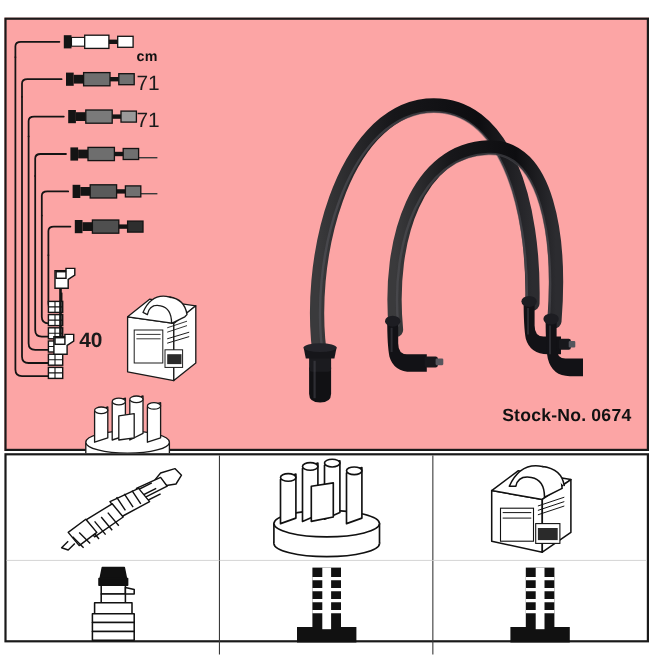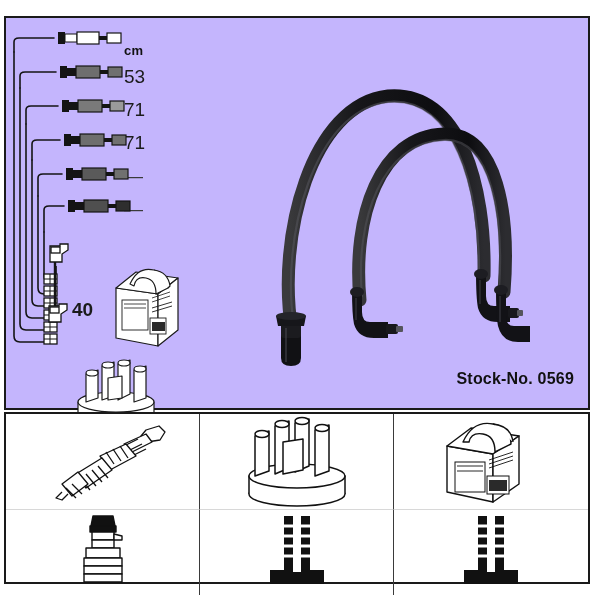--- a/index.html
+++ b/index.html
@@ -22,21 +22,21 @@
 
   
   .main-frame {
     position: absolute;
     left: 4px;
     top: 16px;
     width: 586px;
     height: 394px;
     border: 2px solid #1a1a1a;
     box-sizing: border-box;
-    background: #c4b5fd;
+    background: #fca5a5;
   }
   .grid-frame {
     position: absolute;
     left: 4px;
     top: 412px;
     width: 586px;
     height: 172px;
     border: 2px solid #1a1a1a;
     box-sizing: border-box;
     background: #ffffff;
@@ -137,21 +137,20 @@
 </style>
 </head>
 <body>
 
 <div id="sheet">
 
   <div class="main-frame">
 
     <div class="meas-col">
       <div class="meas-head">cm</div>
-      <div class="meas-val">53</div>
       <div class="meas-val">71</div>
       <div class="meas-val">71</div>
       <div class="meas-val dash">—</div>
       <div class="meas-val dash">—</div>
     </div>
 
     <div class="meas-40">40</div>
 
     <svg class="bus" width="190" height="380" viewBox="0 0 190 380">
       <g fill="none" stroke="#141414" stroke-width="1.6" stroke-linecap="round" stroke-linejoin="round">
@@ -349,21 +348,21 @@
       </g>
 
       <g>
         <path d="M248 212 Q248 240 250 250 Q254 266 270 266 L282 266 L282 250 L266 250 Q258 250 258 240 L258 212 Z" fill="#121216"></path>
         <ellipse cx="253" cy="214" rx="7" ry="5" fill="#1d1d22"></ellipse>
         <path d="M252 220 L252 246" stroke="#4a4a52" stroke-width="1.8" opacity="0.45"></path>
       </g>
     </svg>
 
     <div class="title-block">
-      <div class="stock-no">Stock-No. 0569</div>
+      <div class="stock-no">Stock-No. 0674</div>
     </div>
   </div>
 
   <div class="grid-frame">
 
     <div class="cell c1 r1">
       <svg width="150" height="80" viewBox="0 0 150 80">
         <g stroke="#111" stroke-width="1.3" fill="#ffffff" stroke-linejoin="round">
 
           <path d="M118 8 L131 4 L137 10 L132 18 L119 20 L113 14 Z"></path>

